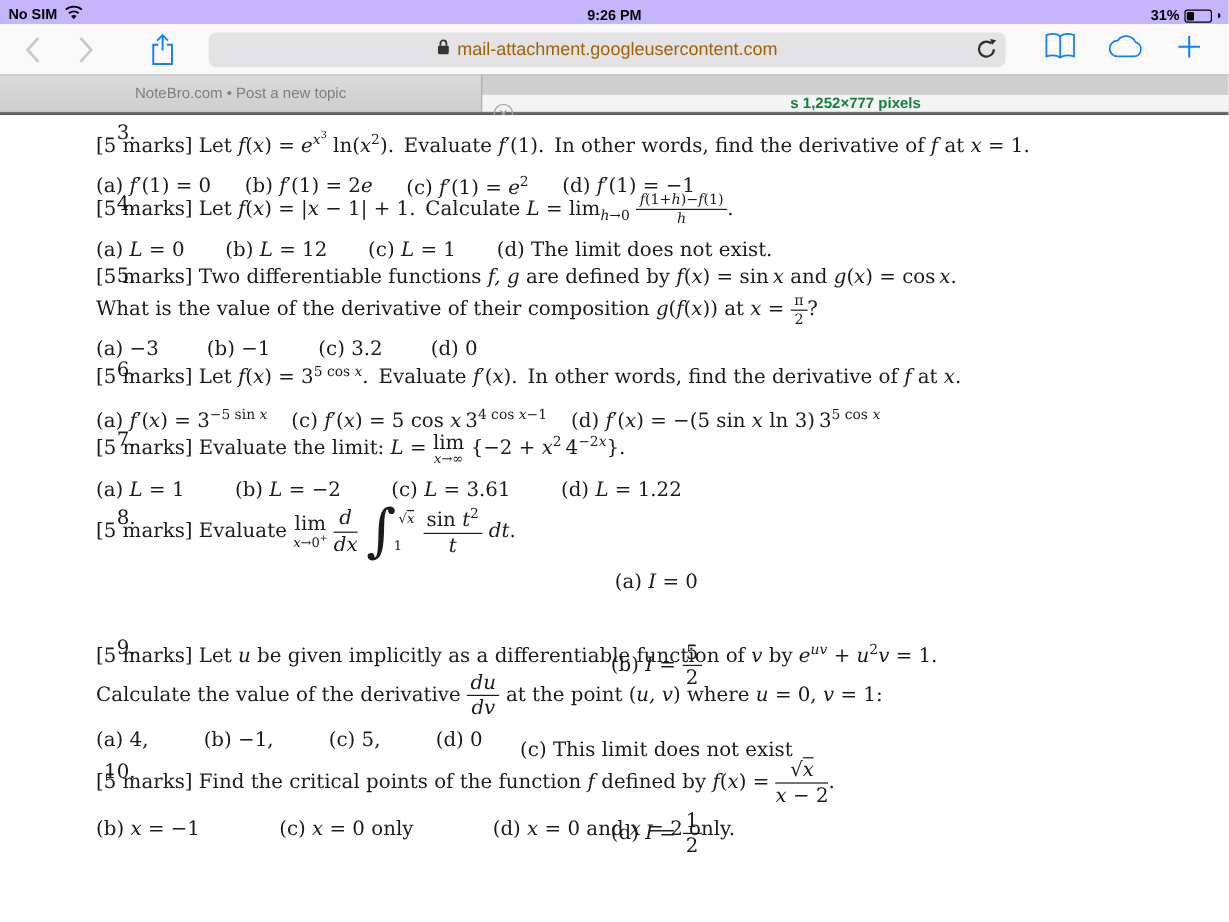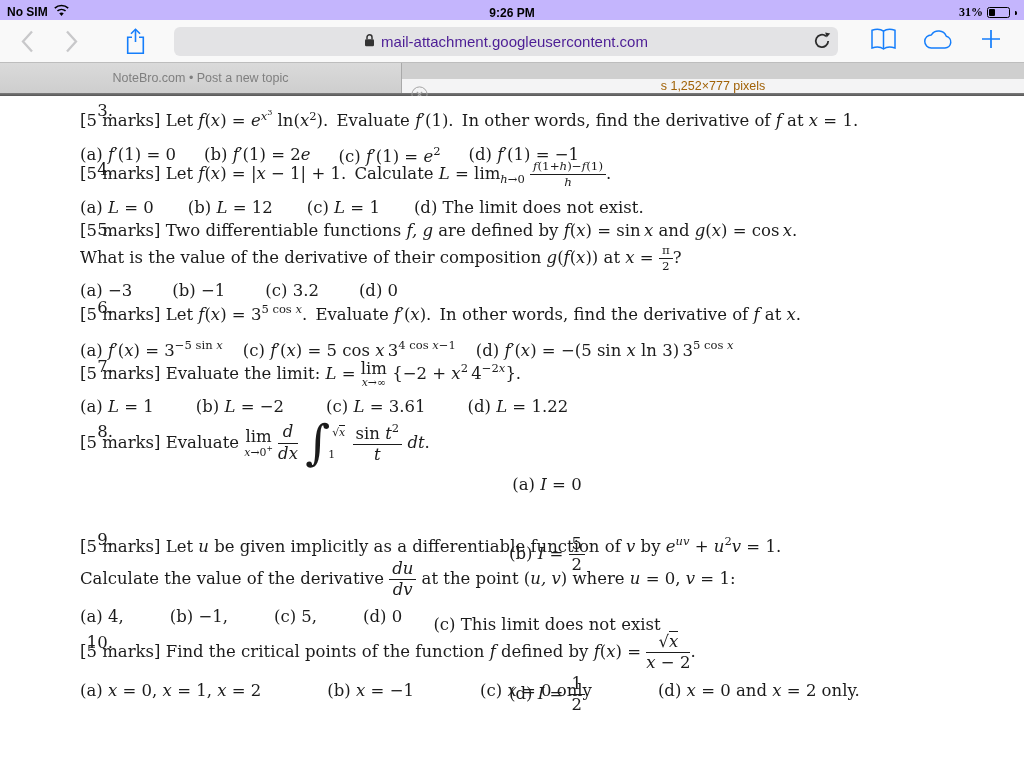--- a/index.html
+++ b/index.html
@@ -5,42 +5,42 @@
   * { margin:0; padding:0; box-sizing:border-box; }
   html,body { width:1024px; height:768px; background:#fff; }
   body { font-family:"Liberation Sans", sans-serif; }
   .screen { position:relative; width:1024px; height:768px; overflow:hidden; background:#fff; }
 
   
   .status-bar { height:20px; background:#c4b5fd; display:flex; align-items:flex-end;
                 font-size:12px; font-weight:700; color:#000; padding:0 7px; }
   .sb-left  { display:flex; align-items:center; gap:5px; width:300px; }
   .sb-center{ flex:1; text-align:center; }
-  .sb-right { width:300px; display:flex; align-items:center; justify-content:flex-end; gap:4px;font-family:Liberation Serif, serif; }
+  .sb-right { width:300px; display:flex; align-items:center; justify-content:flex-end; gap:4px; }
   .bat { width:23px; height:11px; border:1px solid #000; border-radius:2.5px; padding:1px; display:flex; }
   .bat-fill { width:31%; height:100%; background:#000; border-radius:1px; }
   .bat-nub { width:2px; height:4px; background:#000; border-radius:0 1.5px 1.5px 0; margin-left:1px; }
 
   
   .toolbar { height:42px; background:#f9f9f9; display:flex; align-items:center; padding:0 14px; gap:18px; }
   .nav-btn { width:26px; height:26px; display:flex; align-items:center; justify-content:center; cursor:default; }
   .share-btn { width:30px; height:30px; display:flex; align-items:center; justify-content:center; margin:0 6px 0 18px; }
   .url-field { flex:1; height:29px; background:#e3e3e5; border-radius:6px; position:relative;
                display:flex; align-items:center; justify-content:center; gap:6px;
-               font-size:15px; color:#4c1d95; }
+               font-size:15px; color:#a16207; }
   .reload-btn { position:absolute; right:7px; top:5px; width:19px; height:19px;
                 display:flex; align-items:center; justify-content:center; }
   .tb-right { display:flex; align-items:center; gap:26px; padding:0 8px 0 14px; }
 
   
   .tab-bar { height:31px; display:flex; background:#cfcfcf; border-top:1px solid #bdbdbd; }
   .tab { display:flex; align-items:center; justify-content:center; font-size:12.5px; color:#7f7f7f;
          background:linear-gradient(#dadada,#cecece); border-right:1px solid #a9a9a9; position:relative; }
   .tab.t1, .tab.t2 { width:402px; }
-  .tab.active { flex:1; background:#f4f4f5; color:#a16207; font-weight:400; border-right:none;margin-top:16px; }
+  .tab.active { flex:1; background:#f4f4f5; color:#15803d; font-weight:700; border-right:none;margin-top:16px; }
   .tab-close { position:absolute; left:9px; top:7px; width:17px; height:17px; }
   .chrome-edge { height:3px; background:linear-gradient(#7d7d7d,#555); }
 
   
   .content { position:relative; width:1024px; height:649px; background:#fff;
              font-family:"DejaVu Serif", serif; font-size:16.5px; color:#1b1b1b; }
   .question { position:absolute; left:0; right:10px; }
   .qnum { position:absolute; left:0; width:113px; text-align:right; }
   .qbody { margin-left:80px; }
   .stem { line-height:22px; }
@@ -256,21 +256,20 @@
           <span class="opt">(d) 0</span>
         </div>
       </div>
     </div>
 
     <div class="question q10">
       <span class="qnum">10.</span>
       <div class="qbody">
         <div class="stem">[5 marks] Find the critical points of the function <i>f</i> defined by <i>f</i>(<i>x</i>) = <span class="fr"><span class="ft">√<span class="ov"><i>x</i></span></span><span class="fb"><i>x</i> − 2</span></span>.</div>
         <div class="opts">
-          <span class="opt">(a) <i>x</i> = 0, <i>x</i> = 1, <i>x</i> = 2</span>
           <span class="opt">(b) <i>x</i> = −1</span>
           <span class="opt">(c) <i>x</i> = 0 only</span>
           <span class="opt">(d) <i>x</i> = 0 and <i>x</i> = 2 only.</span>
         </div>
       </div>
     </div>
 
   </div>
 </div>
 

